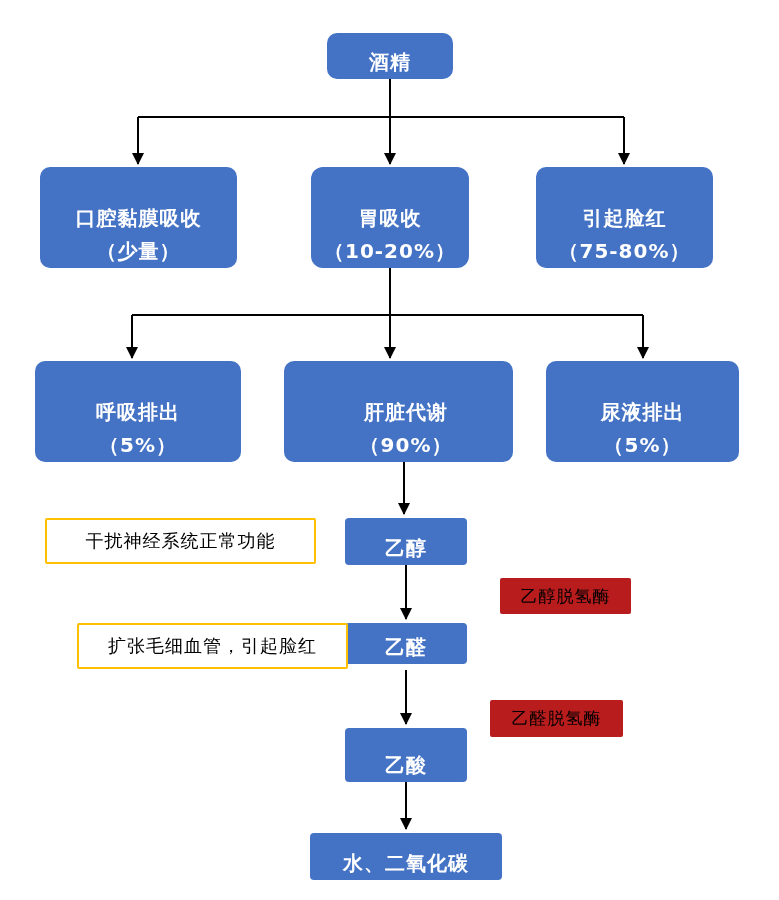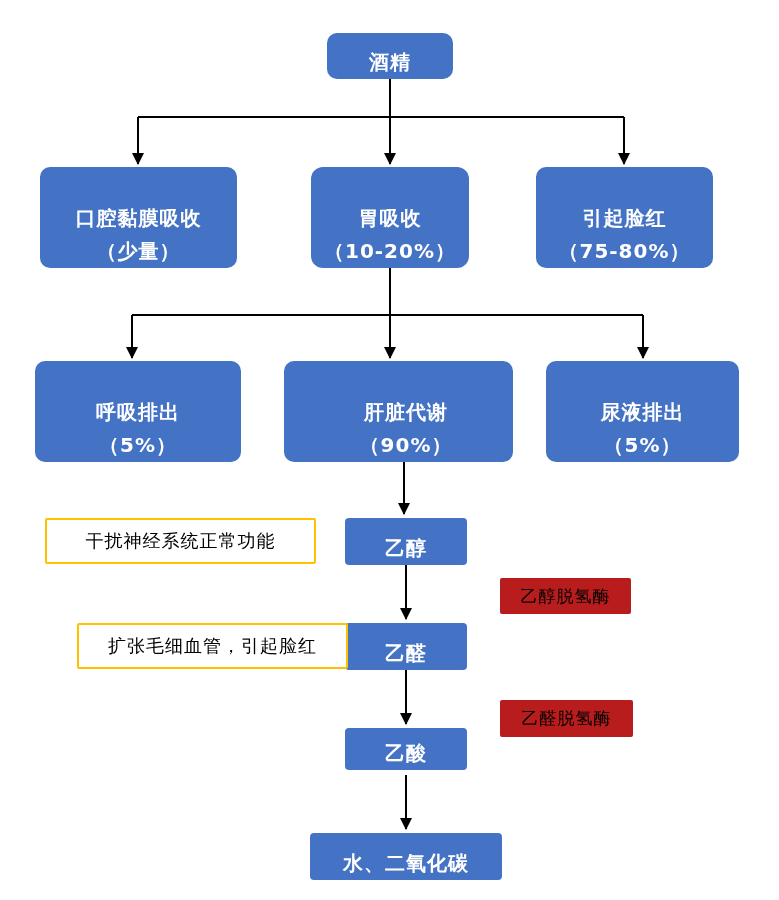--- a/index.html
+++ b/index.html
@@ -120,37 +120,37 @@
     <span>（90%）</span>
   </div>
   <div class="node" style="left:546px; top:361px; width:193px; height:101px;">
     <span>尿液排出</span>
     <span>（5%）</span>
   </div>
 
   <div class="node node--small" style="left:345px; top:518px; width:122px; height:47px;">
     <span>乙醇</span>
   </div>
-  <div class="node node--small" style="left:345px; top:623px; width:122px; height:47px;">
+  <div class="node node--small" style="left:345px; top:623px; width:122px; height:41px;">
     <span>乙醛</span>
   </div>
-  <div class="node node--small" style="left:345px; top:728px; width:122px; height:42px;">
+  <div class="node node--small" style="left:345px; top:728px; width:122px; height:54px;">
     <span>乙酸</span>
   </div>
   <div class="node node--small" style="left:310px; top:833px; width:192px; height:47px;">
     <span>水、二氧化碳</span>
   </div>
 
   <div class="note" style="left:45px; top:518px; width:271px; height:46px;">
     <span>干扰神经系统正常功能</span>
   </div>
   <div class="note" style="left:45px; top:623px; width:271px; height:46px;margin-left:32px;">
     <span>扩张毛细血管，引起脸红</span>
   </div>
 
   <div class="enzyme" style="left:500px; top:578px; width:131px; height:36px;">
     <span>乙醇脱氢酶</span>
   </div>
-  <div class="enzyme" style="left:500px; top:700px; width:133px; height:37px;">
+  <div class="enzyme" style="left:490px; top:700px; width:133px; height:37px;">
     <span>乙醛脱氢酶</span>
   </div>
 
 </div>
 
 </body></html>

